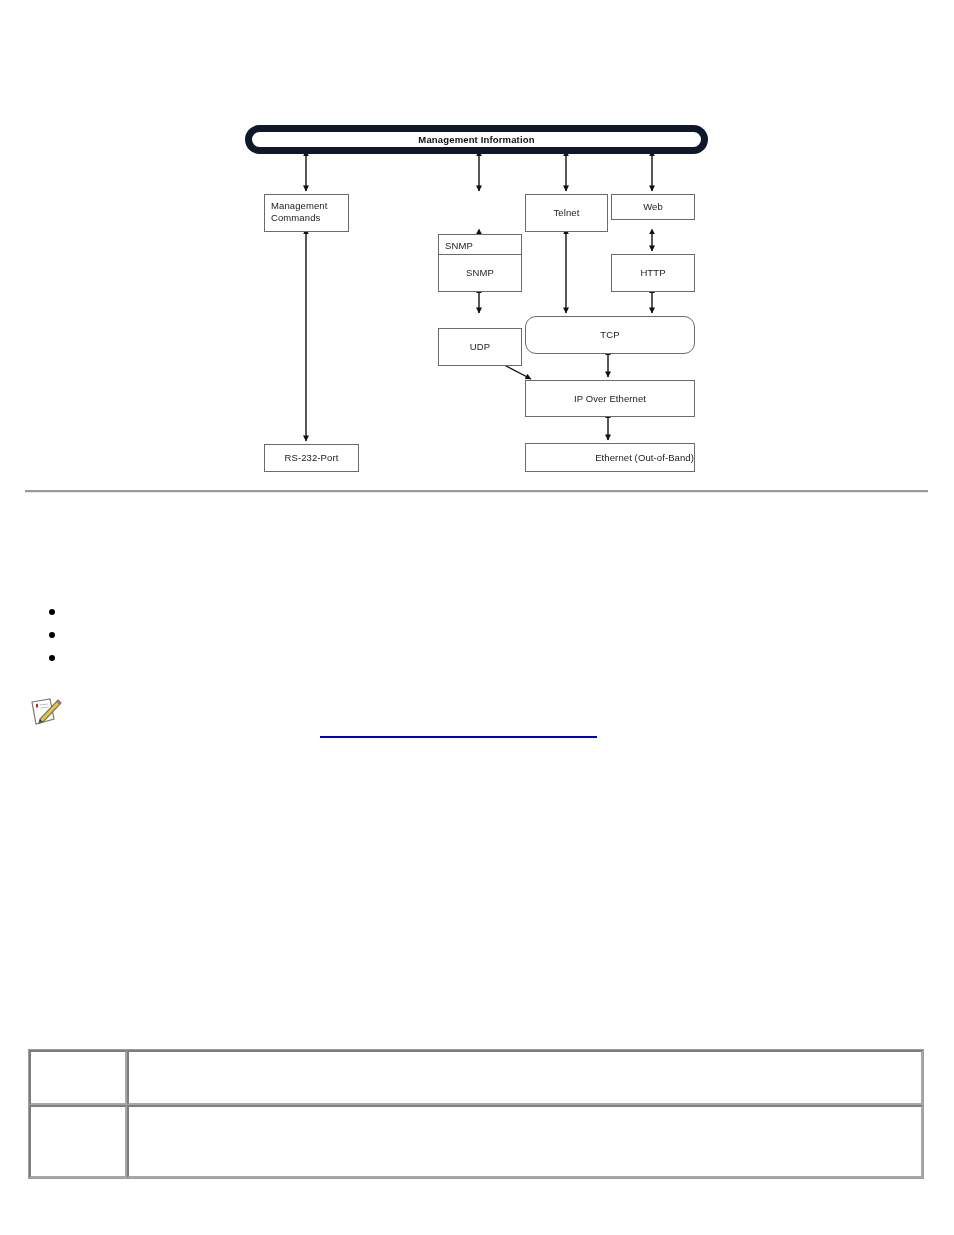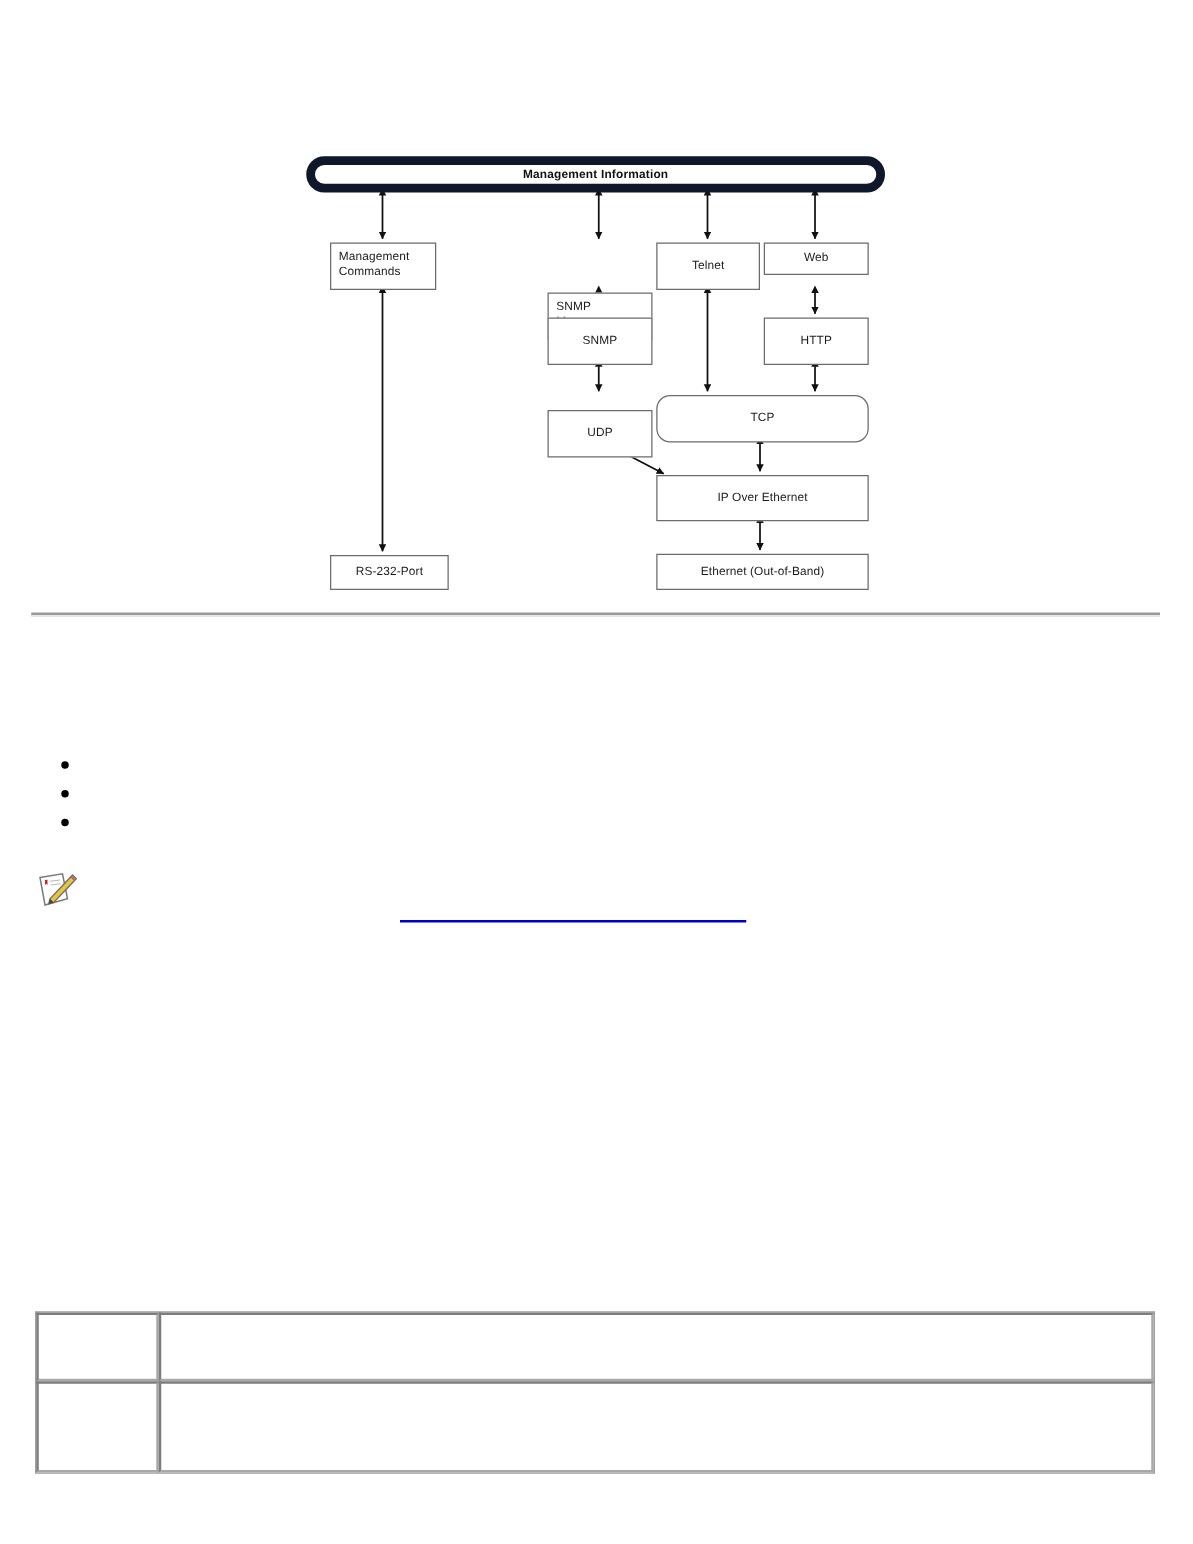--- a/index.html
+++ b/index.html
@@ -234,21 +234,21 @@
   </div>
 
   <div class="dg-box center" style="left:525px; top:316px; width:170px; height:38px;border-radius:11px;">
     <span>TCP</span>
   </div>
 
   <div class="dg-box center" style="left:525px; top:380px; width:170px; height:37px;">
     <span>IP Over Ethernet</span>
   </div>
 
-  <div class="dg-box center" style="left:525px; top:443px; width:170px; height:29px;">
+  <div class="dg-box center" style="left:525px; top:443px; width:170px; height:29px;justify-content:flex-end;">
     <span>Ethernet (Out-of-Band)</span>
   </div>
 
   <div class="dg-box center" style="left:264px; top:444px; width:95px; height:28px;">
     <span>RS-232-Port</span>
   </div>
 </div>
 
 <div id="section-rule"></div>
 

